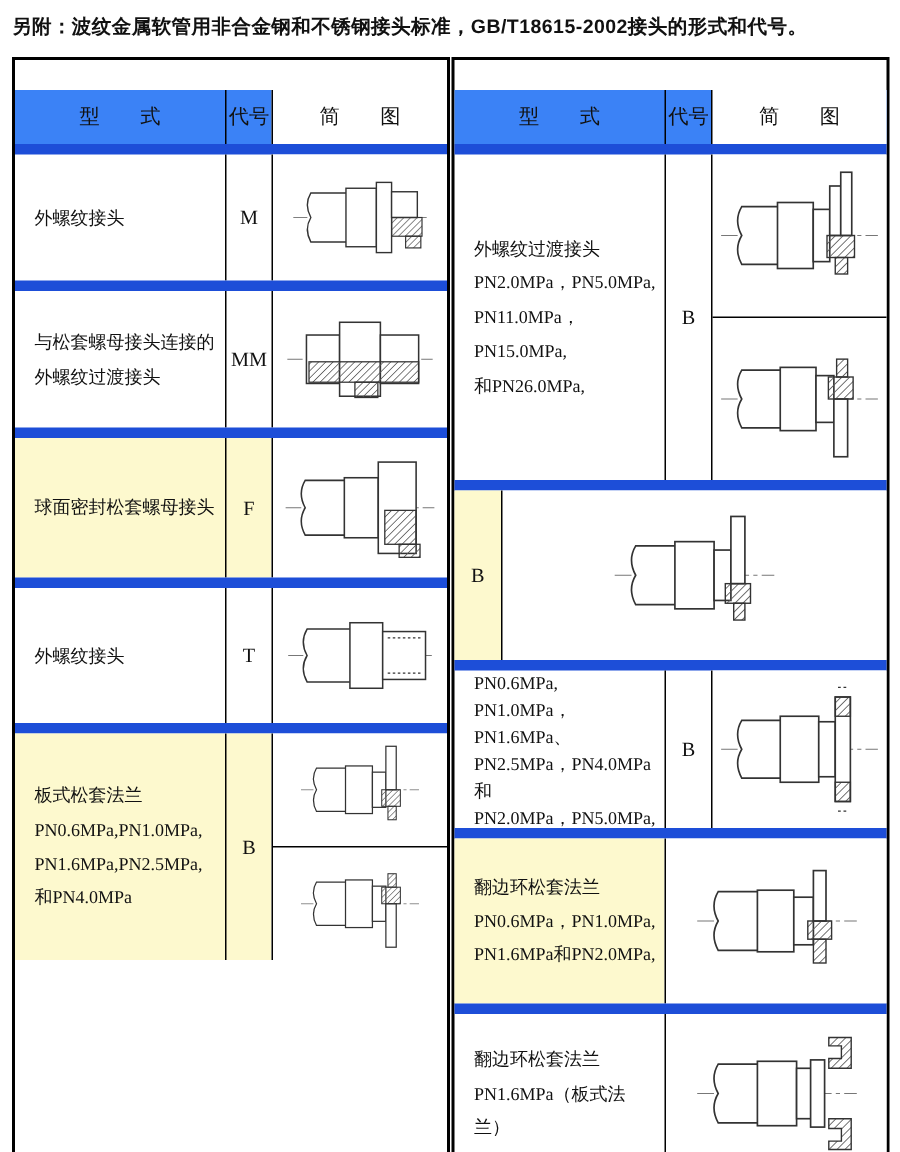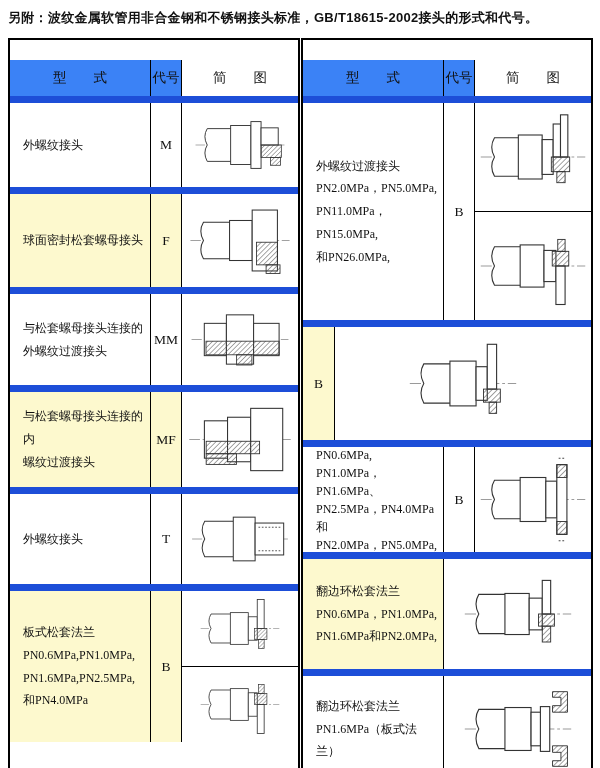--- a/index.html
+++ b/index.html
@@ -99,72 +99,55 @@
               <rect x="48" y="25" width="26" height="50" fill="#fff" stroke="#333" stroke-width="1.2"></rect>
               <rect x="74" y="20" width="13" height="60" fill="#fff" stroke="#333" stroke-width="1.2"></rect>
               <rect x="87" y="28" width="22" height="22" fill="#fff" stroke="#333" stroke-width="1.2"></rect>
               <rect x="87" y="50" width="26" height="16" fill="url(#hatch)" stroke="#333" stroke-width="1"></rect>
               <rect x="99" y="66" width="13" height="10" fill="url(#hatch)" stroke="#333" stroke-width="1"></rect>
             </svg>
           </div>
       </div>
     </div>
 
-    <div class="row" style="height:100px">
-      <div class="ct hl">球面密封松套螺母接头</div>
-      <div class="cc hl">F</div>
-      <div class="cd">
-        <div class="fig">
-            <svg viewBox="0 0 120 100" preserveAspectRatio="xMidYMid meet">
-              <line x1="3" y1="50" x2="117" y2="50" stroke="#777" stroke-width="0.8" stroke-dasharray="12 3 3 3"></line>
-              <path d="M52,29 H18 q-6,10 0,21 q-6,10 0,21 H52" fill="#fff" stroke="#333" stroke-width="1.2"></path>
-              <rect x="48" y="27" width="26" height="46" fill="#fff" stroke="#333" stroke-width="1.2"></rect>
-              <rect x="74" y="15" width="29" height="70" fill="#fff" stroke="#333" stroke-width="1.2"></rect>
-              <rect x="79" y="52" width="24" height="26" fill="url(#hatch)" stroke="#333" stroke-width="1"></rect>
-              <rect x="90" y="78" width="16" height="10" fill="url(#hatch)" stroke="#333" stroke-width="1"></rect>
-            </svg>
-          </div>
-      </div>
-    </div>
-
     <div class="row" style="height:98px">
       <div class="ct">与松套螺母接头连接的
 外螺纹过渡接头</div>
       <div class="cc">MM</div>
       <div class="cd">
         <div class="fig">
             <svg viewBox="0 0 120 100" preserveAspectRatio="xMidYMid meet">
               <line x1="3" y1="50" x2="117" y2="50" stroke="#777" stroke-width="0.8" stroke-dasharray="12 3 3 3"></line>
               <rect x="18" y="31" width="26" height="38" fill="#fff" stroke="#333" stroke-width="1.2"></rect>
               <rect x="44" y="21" width="32" height="58" fill="#fff" stroke="#333" stroke-width="1.2"></rect>
               <rect x="76" y="31" width="30" height="38" fill="#fff" stroke="#333" stroke-width="1.2"></rect>
               <rect x="20" y="52" width="86" height="16" fill="url(#hatch)" stroke="#333" stroke-width="1"></rect>
               <rect x="56" y="68" width="18" height="12" fill="url(#hatch)" stroke="#333" stroke-width="1"></rect>
             </svg>
           </div>
       </div>
     </div>
 
-    <div class="row" style="height:102px">
-      <div class="ct hl">与松套螺母接头连接的内
-螺纹过渡接头</div>
-      <div class="cc hl">MF</div>
-      <div class="cd">
-        <div class="fig">
-            <svg viewBox="0 0 120 100" preserveAspectRatio="xMidYMid meet">
-              <line x1="3" y1="50" x2="117" y2="50" stroke="#777" stroke-width="0.8" stroke-dasharray="12 3 3 3"></line>
-              <rect x="20" y="29" width="26" height="42" fill="#fff" stroke="#333" stroke-width="1.2"></rect>
-              <rect x="46" y="25" width="26" height="50" fill="#fff" stroke="#333" stroke-width="1.2"></rect>
-              <rect x="72" y="15" width="36" height="70" fill="#fff" stroke="#333" stroke-width="1.2"></rect>
-              <rect x="22" y="52" width="60" height="14" fill="url(#hatch)" stroke="#333" stroke-width="1"></rect>
-              <rect x="22" y="66" width="34" height="12" fill="url(#hatch)" stroke="#333" stroke-width="1"></rect>
-            </svg>
-          </div>
-      </div>
-    </div>
+    <div class="row" style="height:100px">
+      <div class="ct hl">球面密封松套螺母接头</div>
+      <div class="cc hl">F</div>
+      <div class="cd">
+        <div class="fig">
+            <svg viewBox="0 0 120 100" preserveAspectRatio="xMidYMid meet">
+              <line x1="3" y1="50" x2="117" y2="50" stroke="#777" stroke-width="0.8" stroke-dasharray="12 3 3 3"></line>
+              <path d="M52,29 H18 q-6,10 0,21 q-6,10 0,21 H52" fill="#fff" stroke="#333" stroke-width="1.2"></path>
+              <rect x="48" y="27" width="26" height="46" fill="#fff" stroke="#333" stroke-width="1.2"></rect>
+              <rect x="74" y="15" width="29" height="70" fill="#fff" stroke="#333" stroke-width="1.2"></rect>
+              <rect x="79" y="52" width="24" height="26" fill="url(#hatch)" stroke="#333" stroke-width="1"></rect>
+              <rect x="90" y="78" width="16" height="10" fill="url(#hatch)" stroke="#333" stroke-width="1"></rect>
+            </svg>
+          </div>
+      </div>
+    </div>
+
 
     <div class="row" style="height:97px">
       <div class="ct">外螺纹接头</div>
       <div class="cc">T</div>
       <div class="cd">
         <div class="fig">
             <svg viewBox="0 0 120 100" preserveAspectRatio="xMidYMid meet">
               <line x1="3" y1="50" x2="117" y2="50" stroke="#777" stroke-width="0.8" stroke-dasharray="12 3 3 3"></line>
               <path d="M52,29 H18 q-6,10 0,21 q-6,10 0,21 H52" fill="#fff" stroke="#333" stroke-width="1.2"></path>
               <rect x="52" y="24" width="26" height="52" fill="#fff" stroke="#333" stroke-width="1.2"></rect>

